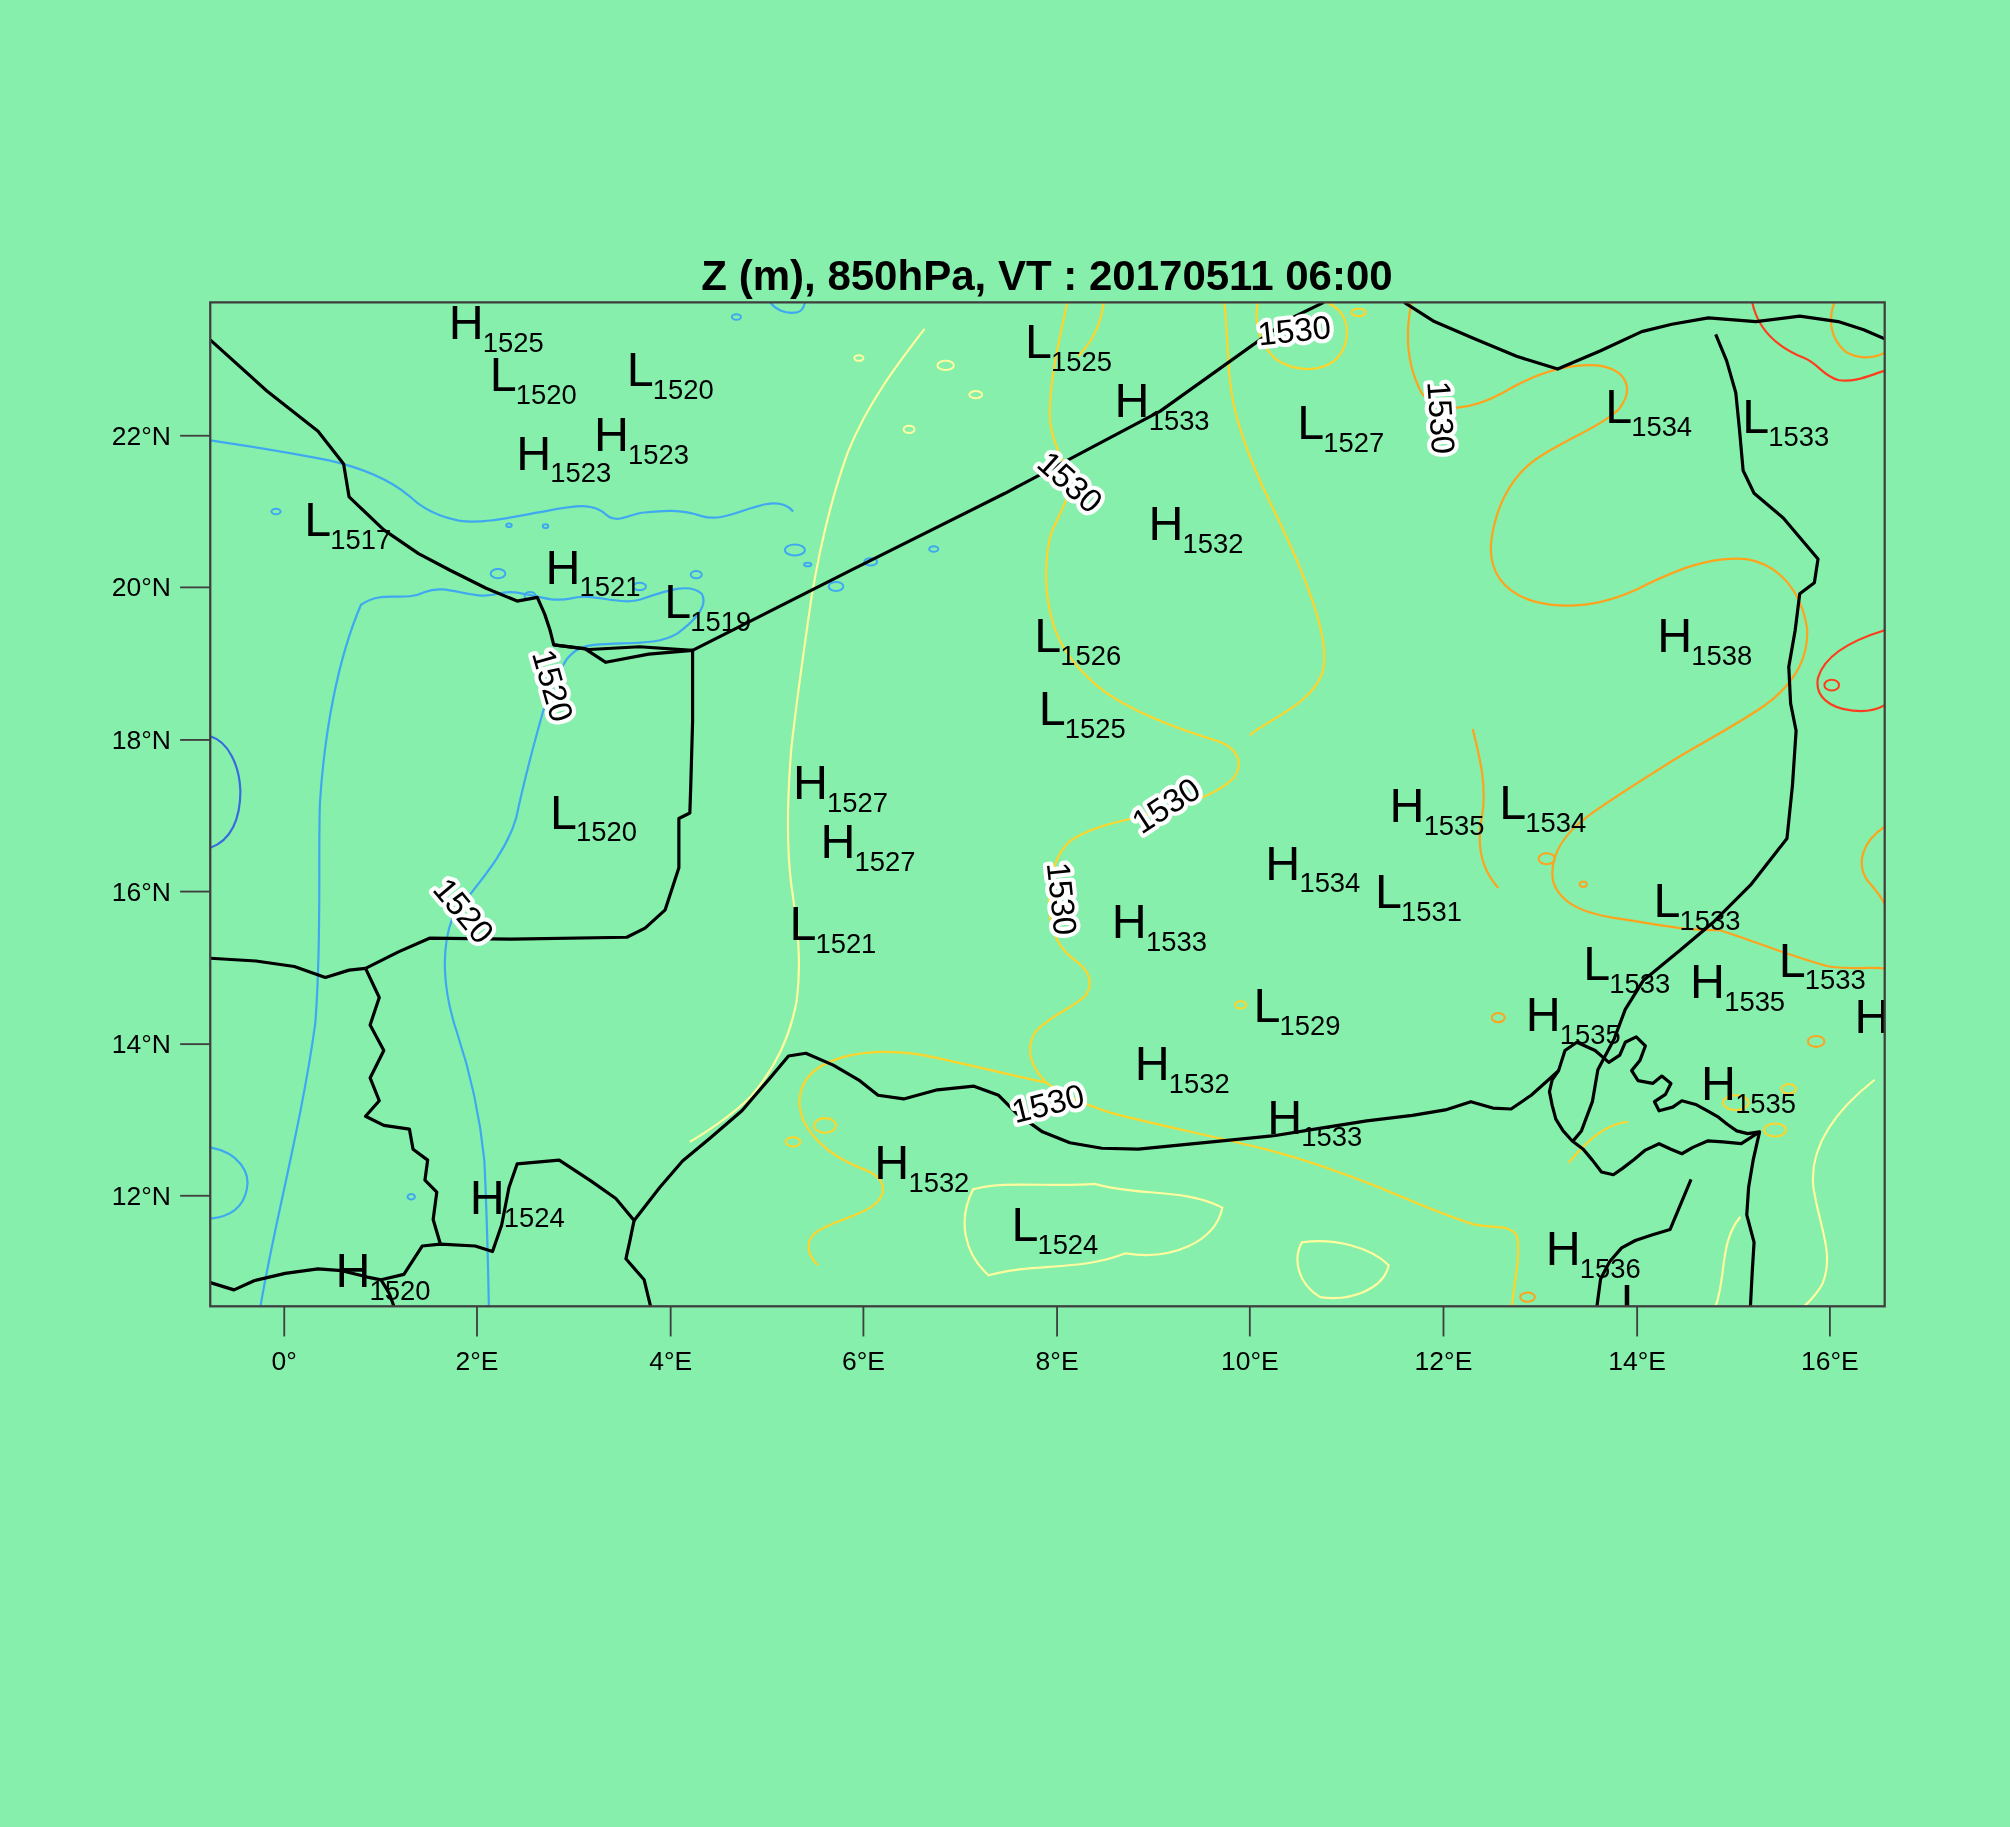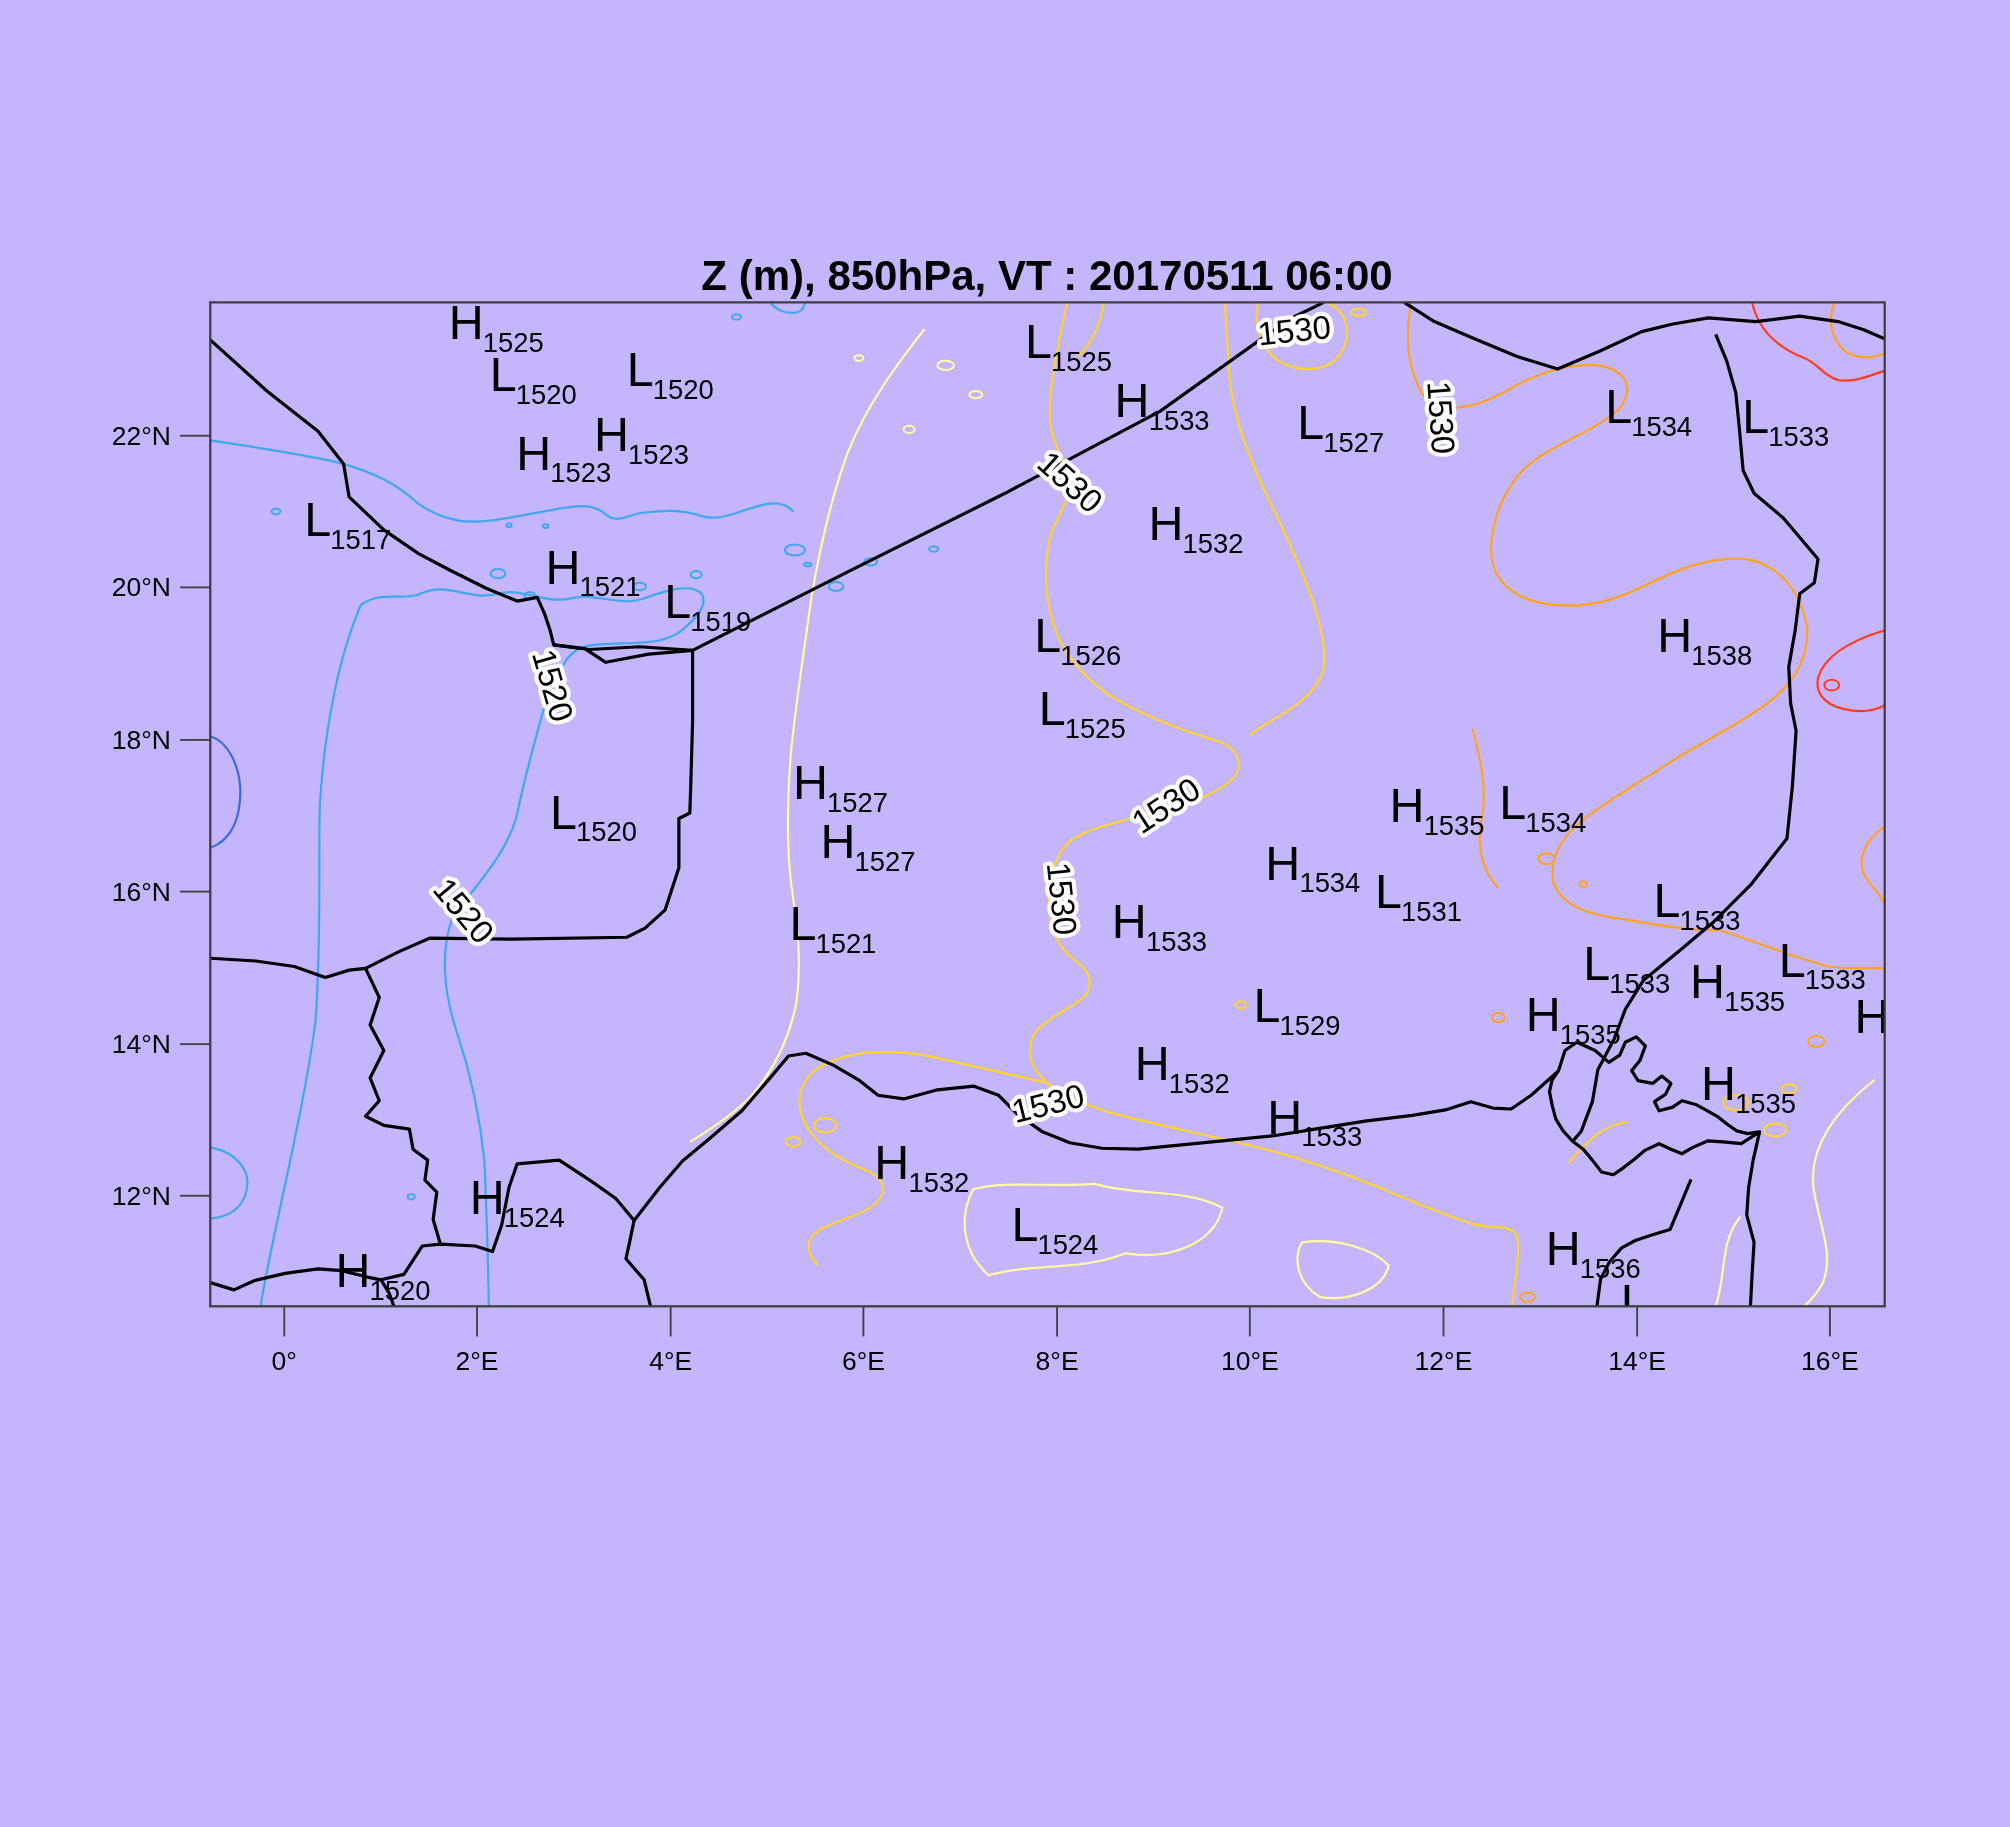--- a/index.html
+++ b/index.html
@@ -1,16 +1,16 @@
 <!DOCTYPE html>
 <html style="font-size:14.6px"><head>
 <meta charset="utf-8">
 <style>
   html,body{margin:0;padding:0;background:#ffffff;}
-  .stage{position:relative;width:2010px;height:1827px;background:#c4b5fd;font-family:"Liberation Sans",sans-serif;}
+  .stage{position:relative;width:2010px;height:1827px;background:#86efac;font-family:"Liberation Sans",sans-serif;}
   svg{position:absolute;left:0;top:0;}
   text{font-family:"Liberation Sans",sans-serif;fill:#000;}
   .title{font-size:46px;font-weight:bold;}
   .ticklabel{font-size:29px;}
   .ctlabel{font-size:36px;paint-order:stroke;stroke:#ffffff;stroke-width:9px;stroke-linejoin:round;}
   .marker{font-size:53px;}
   .marker tspan{font-size:30px;}
 </style>
 </head>
 <body>

